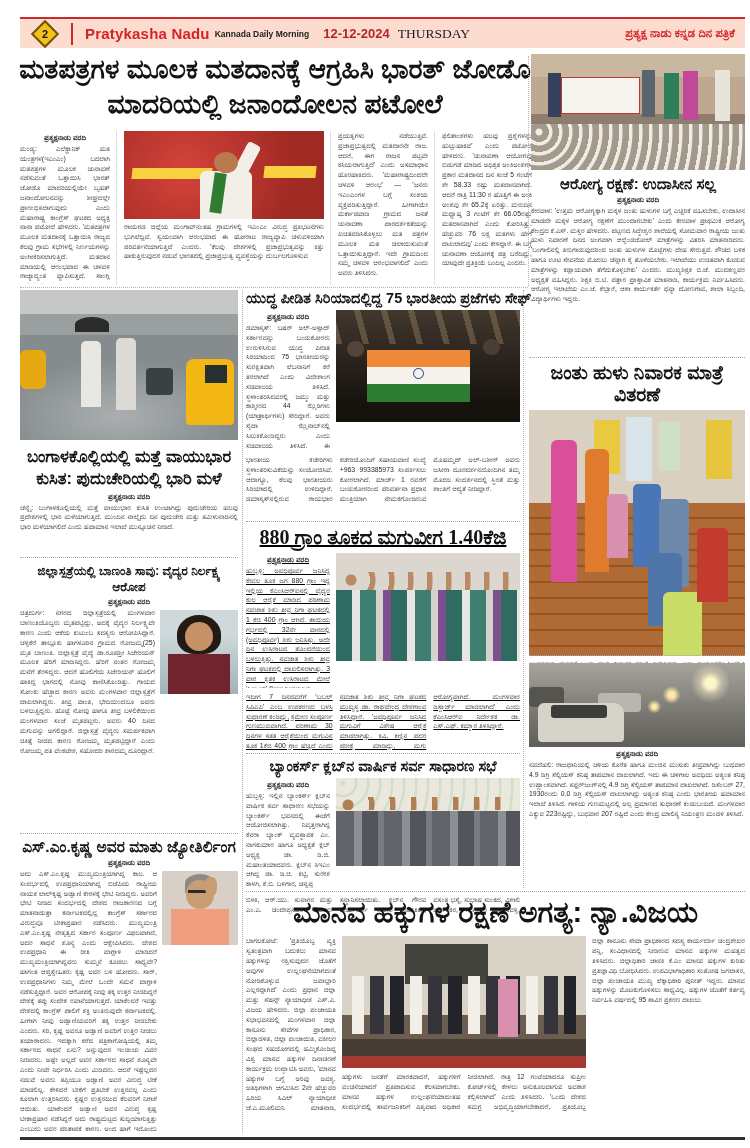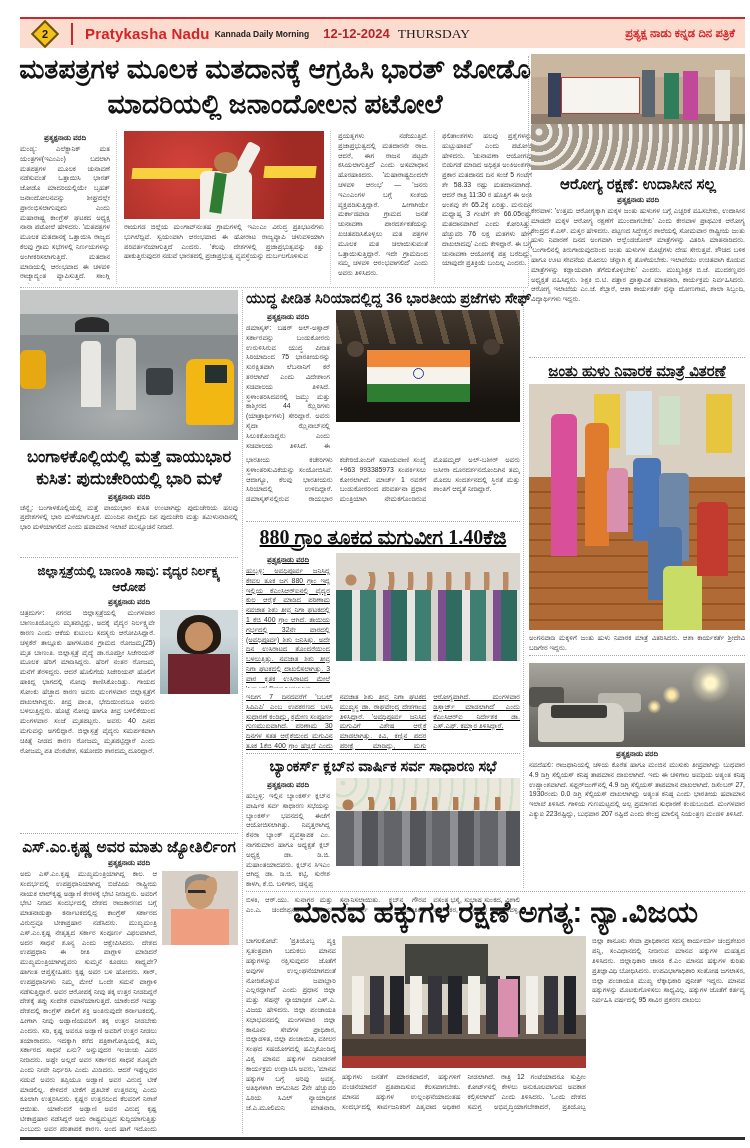--- a/index.html
+++ b/index.html
@@ -217,41 +217,41 @@
         <div class="umb"></div>
       <div class="auto-y"></div>
         <div class="auto-w"></div>
     </div>
     <div class="hl" style="font-size:16.5px;margin-top:5px;line-height:1.35;">ಬಂಗಾಳಕೊಲ್ಲಿಯಲ್ಲಿ ಮತ್ತೆ ವಾಯುಭಾರ ಕುಸಿತ: ಪುದುಚೇರಿಯಲ್ಲಿ ಭಾರಿ ಮಳೆ</div>
     <div class="byline">ಪ್ರತ್ಯಕ್ಷನಾಡು ವರದಿ</div>
     <div class="txt" style="height:48px;">ಚೆನ್ನೈ: ಬಂಗಾಳಕೊಲ್ಲಿಯಲ್ಲಿ ಮತ್ತೆ ವಾಯುಭಾರ ಕುಸಿತ ಉಂಟಾಗಿದ್ದು ಪುದುಚೇರಿಯ ಹಲವು ಪ್ರದೇಶಗಳಲ್ಲಿ ಭಾರಿ ಮಳೆಯಾಗುತ್ತಿದೆ. ಮುಂದಿನ ನಾಲ್ಕೈದು ದಿನ ಪುದುಚೇರಿ ಮತ್ತು ತಮಿಳುನಾಡಿನಲ್ಲಿ ಭಾರಿ ಮಳೆಯಾಗಲಿದೆ ಎಂದು ಹವಾಮಾನ ಇಲಾಖೆ ಮುನ್ಸೂಚನೆ ನೀಡಿದೆ.</div>
   </div>
 
   <div class="art" style="left:246px;top:290px;width:274px;">
-    <div class="hl" style="font-size:14.5px;white-space:nowrap;">ಯುದ್ಧ ಪೀಡಿತ ಸಿರಿಯಾದಲ್ಲಿದ್ದ 36 ಭಾರತೀಯ ಪ್ರಜೆಗಳು ಸೇಫ್</div>
+    <div class="hl" style="font-size:14.5px;white-space:nowrap;">ಯುದ್ಧ ಪೀಡಿತ ಸಿರಿಯಾದಲ್ಲಿದ್ದ 75 ಭಾರತೀಯ ಪ್ರಜೆಗಳು ಸೇಫ್</div>
     <div class="flexrow" style="margin-top:3px;">
       <div class="colL">
         <div class="byline">ಪ್ರತ್ಯಕ್ಷನಾಡು ವರದಿ</div>
         <div class="txt" style="height:128px;">ಡಮಾಸ್ಕಸ್: ಬಷರ್ ಅಲ್-ಅಸ್ಸಾದ್ ಸರ್ಕಾರವನ್ನು ಬಂಡುಕೋರರು ಉರುಳಿಸಿರುವ ಯುದ್ಧ ಪೀಡಿತ ಸಿರಿಯಾದಿಂದ 75 ಭಾರತೀಯರನ್ನು ಸುರಕ್ಷಿತವಾಗಿ ಲೆಬನಾನಿಗೆ ಕರೆ ತರಲಾಗಿದೆ ಎಂದು ವಿದೇಶಾಂಗ ಸಚಿವಾಲಯ ತಿಳಿಸಿದೆ. ಸ್ಥಳಾಂತರಿಸಿದವರಲ್ಲಿ ಜಮ್ಮು ಮತ್ತು ಕಾಶ್ಮೀರದ 44 ಝೈರಿಗಳು (ಯಾತ್ರಾರ್ಥಿಗಳು) ಸೇರಿದ್ದಾರೆ. ಅವರು ಸೈದಾ ಝೈನಾಬ್‌ನಲ್ಲಿ ಸಿಲುಕಿಕೊಂಡಿದ್ದರು ಎಂದು ಸಚಿವಾಲಯ ತಿಳಿಸಿದೆ. ಈ ಸಿರಿಯಾದಲ್ಲಿರುವ ಭಾರತೀಯ ಪ್ರಜೆಗಳ ಏಜೆಂಟರು ಮತ್ತು ಭದ್ರತಾ ಪರಿಸ್ಥಿತಿಯ ಮೌಲ್ಯಮಾಪನವನ್ನು ಅನುಸರಿಸುತ್ತದೆ ಎಂದು ಸಚಿವಾಲಯ ತಿಳಿಸಿದೆ. ಡಮಾಸ್ಕಸ್ ದೈವಾಂಶದಲ್ಲಿರುವ</div>
       </div>
       <div style="flex:1;">
         <div class="ph ph-busflag">
           <div class="ceil"></div>
             <div class="h1"></div>
             <div class="h2"></div>
           <div class="flag"></div>
           <div class="chakra"></div>
         </div>
       </div>
     </div>
     <div class="bottom3 txt" style="height:78px;">ಭಾರತೀಯ ಕಚೇರಿಗಳು ಸ್ಥಳಾಂತರಿಸುವಿಕೆಯನ್ನು ಸಂಯೋಜಿಸಿವೆ. ಆದಾಗ್ಯೂ, ಕೆಲವು ಭಾರತೀಯರು ಸಿರಿಯಾದಲ್ಲಿ ಉಳಿದಿದ್ದಾರೆ. ಡಮಾಸ್ಕಸ್‌ನಲ್ಲಿರುವ ರಾಯಭಾರ ಕಚೇರಿಯೊಂದಿಗೆ ಸಹಾಯವಾಣಿ ಸಂಖ್ಯೆ +963 993385973 ಸಂಪರ್ಕಿಸಲು ಕೋರಲಾಗಿದೆ. ಮಾರ್ಚ್ 1 ರವರೆಗೆ ಬಂಡುಕೋರರಿಂದ ಪರಿವರ್ತನಾ ಪ್ರಧಾನ ಮಂತ್ರಿಯಾಗಿ ನೇಮಕಗೊಂಡಿರುವ ಮೊಹಮ್ಮದ್ ಅಲ್-ಬಶೀರ್ ಅವರು ಜಸೀರಾ ದೂರದರ್ಶನದೊಂದಿಗಿನ ತಮ್ಮ ಮೊದಲ ಸಂದರ್ಶನದಲ್ಲಿ ಸ್ಥಿರತೆ ಮತ್ತು ಶಾಂತಿಗೆ ಆದ್ಯತೆ ನೀಡಿದ್ದಾರೆ.</div>
   </div>
 
   <div class="art dotted-top" style="left:529px;top:357px;width:216px;padding-top:4px;">
-    <div class="hl" style="font-size:15px;text-decoration:underline;">ಜಂತು ಹುಳು ನಿವಾರಕ ಮಾತ್ರೆ ವಿತರಣೆ</div>
+    <div class="hl" style="font-size:19px;">ಜಂತು ಹುಳು ನಿವಾರಕ ಮಾತ್ರೆ ವಿತರಣೆ</div>
     <div class="ph ph-anganwadi" style="margin-top:4px;">
       <div class="floor"></div>
       <div class="po1"></div>
         <div class="po2"></div>
         <div class="po3"></div>
         <div class="po4"></div>
       <div class="w1"></div>
         <div class="w2"></div>
       <div class="k6"></div>
         <div class="k1"></div>

